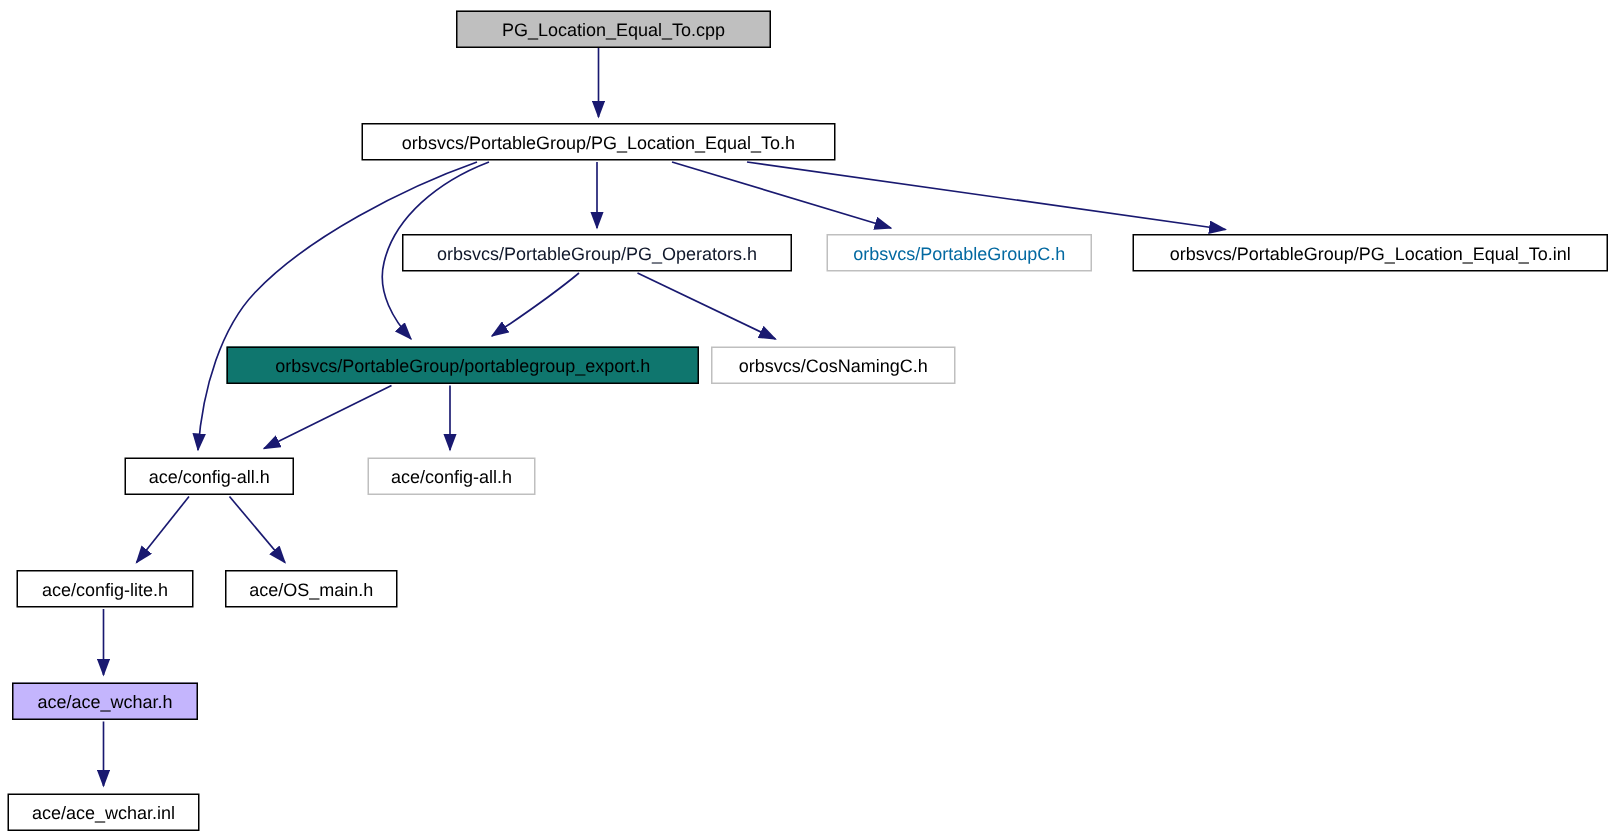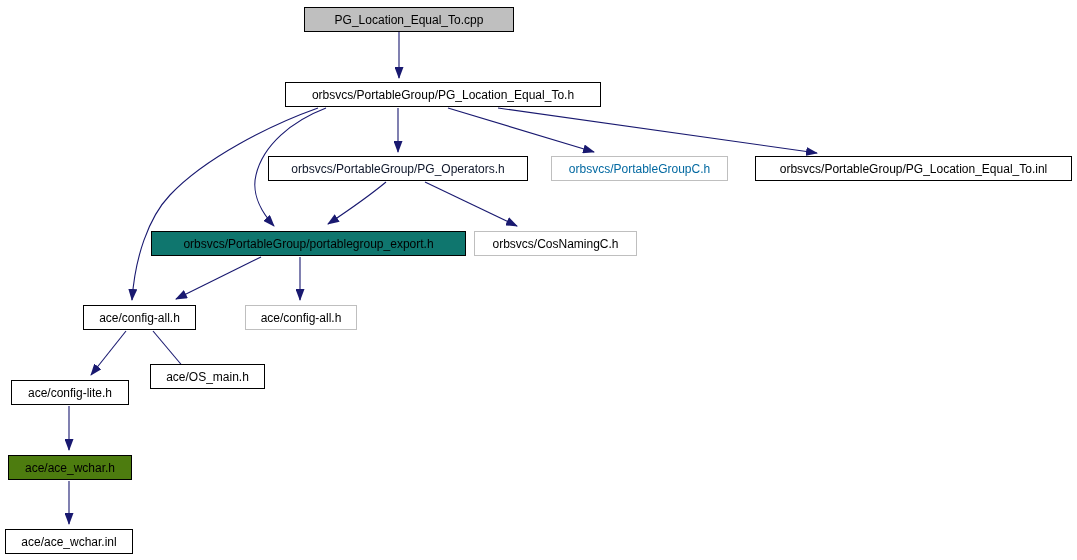--- a/index.html
+++ b/index.html
@@ -68,21 +68,21 @@
         <path d="M126,331 L91,375" fill="none" stroke="#191970" stroke-width="1.1" marker-end="url(#arrowhead)"></path>
         <path d="M153,331 L190,375" fill="none" stroke="#191970" stroke-width="1.1" marker-end="url(#arrowhead)"></path>
         <path d="M69,406 L69,450" fill="none" stroke="#191970" stroke-width="1.1" marker-end="url(#arrowhead)"></path>
         <path d="M69,481 L69,524" fill="none" stroke="#191970" stroke-width="1.1" marker-end="url(#arrowhead)"></path>
       </g>
   </svg>
   <div id="nodes-layer">
       <div class="node root" style="left: 304px; top: 7px; width: 210px; height: 25px; color: rgb(0, 0, 0); background: rgb(191, 191, 191); border-color: rgb(0, 0, 0);">
         <span>PG_Location_Equal_To.cpp</span>
       </div>
-      <div class="node internal" style="left: 241px; top: 82px; width: 316px; height: 25px; color: rgb(0, 0, 0); background: rgb(255, 255, 255); border-color: rgb(0, 0, 0); margin-left: 44px;">
+      <div class="node internal" style="left: 241px; top: 82px; width: 316px; height: 25px; color: rgb(0, 0, 0); background: rgb(255, 255, 255); border-color: rgb(0, 0, 0);">
         <span>orbsvcs/PortableGroup/PG_Location_Equal_To.h</span>
       </div>
       <div class="node internal" style="left: 268px; top: 156px; width: 260px; height: 25px; color: #0f172a; background: rgb(255, 255, 255); border-color: rgb(0, 0, 0);">
         <span>orbsvcs/PortableGroup/PG_Operators.h</span>
       </div>
       <div class="node external" style="left: 551px; top: 156px; width: 177px; height: 25px; color: #0369a1; background: rgb(255, 255, 255); border-color: rgb(191, 191, 191);">
         <span>orbsvcs/PortableGroupC.h</span>
       </div>
       <div class="node internal" style="left: 755px; top: 156px; width: 317px; height: 25px; color: rgb(0, 0, 0); background: rgb(255, 255, 255); border-color: rgb(0, 0, 0);">
         <span>orbsvcs/PortableGroup/PG_Location_Equal_To.inl</span>
@@ -95,23 +95,23 @@
       </div>
       <div class="node internal" style="left: 83px; top: 305px; width: 113px; height: 25px; color: rgb(0, 0, 0); background: rgb(255, 255, 255); border-color: rgb(0, 0, 0);">
         <span>ace/config-all.h</span>
       </div>
       <div class="node external" style="left: 245px; top: 305px; width: 112px; height: 25px; color: rgb(0, 0, 0); background: rgb(255, 255, 255); border-color: rgb(191, 191, 191);">
         <span>ace/config-all.h</span>
       </div>
       <div class="node internal" style="left: 11px; top: 380px; width: 118px; height: 25px; color: rgb(0, 0, 0); background: rgb(255, 255, 255); border-color: rgb(0, 0, 0); text-align: right;">
         <span>ace/config-lite.h</span>
       </div>
-      <div class="node internal" style="left: 150px; top: 364px; width: 115px; height: 25px; color: rgb(0, 0, 0); background: rgb(255, 255, 255); border-color: rgb(0, 0, 0);">
+      <div class="node internal" style="left: 150px; top: 380px; width: 115px; height: 25px; color: rgb(0, 0, 0); background: rgb(255, 255, 255); border-color: rgb(0, 0, 0);">
         <span>ace/OS_main.h</span>
       </div>
-      <div class="node internal" style="left: 8px; top: 455px; width: 124px; height: 25px; color: rgb(0, 0, 0); background: #4d7c0f; border-color: rgb(0, 0, 0);">
+      <div class="node internal" style="left: 8px; top: 455px; width: 124px; height: 25px; color: rgb(0, 0, 0); background: #c4b5fd; border-color: rgb(0, 0, 0);">
         <span>ace/ace_wchar.h</span>
       </div>
       <div class="node internal" style="left: 5px; top: 529px; width: 128px; height: 25px; color: rgb(0, 0, 0); background: rgb(255, 255, 255); border-color: rgb(0, 0, 0);">
         <span>ace/ace_wchar.inl</span>
       </div>
     </div>
 </div>
 
 </body></html>

